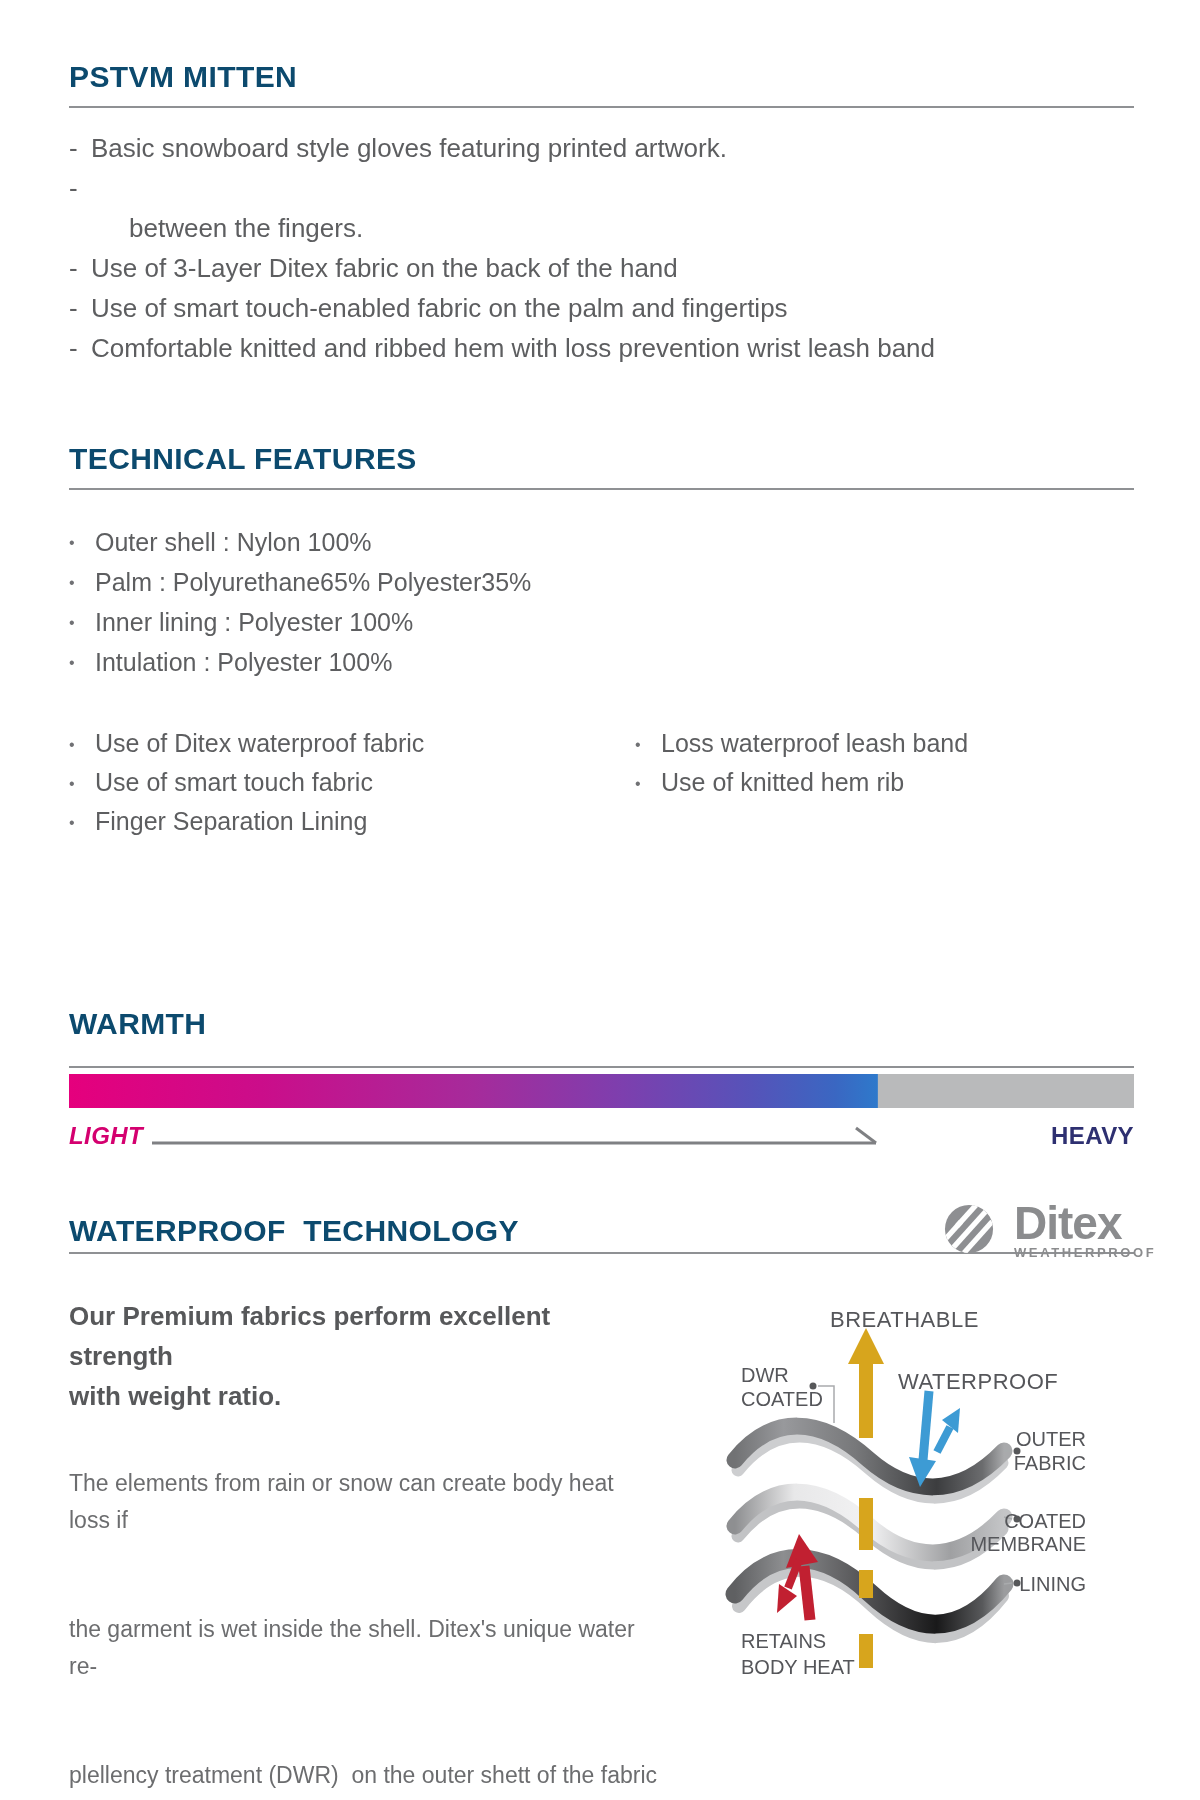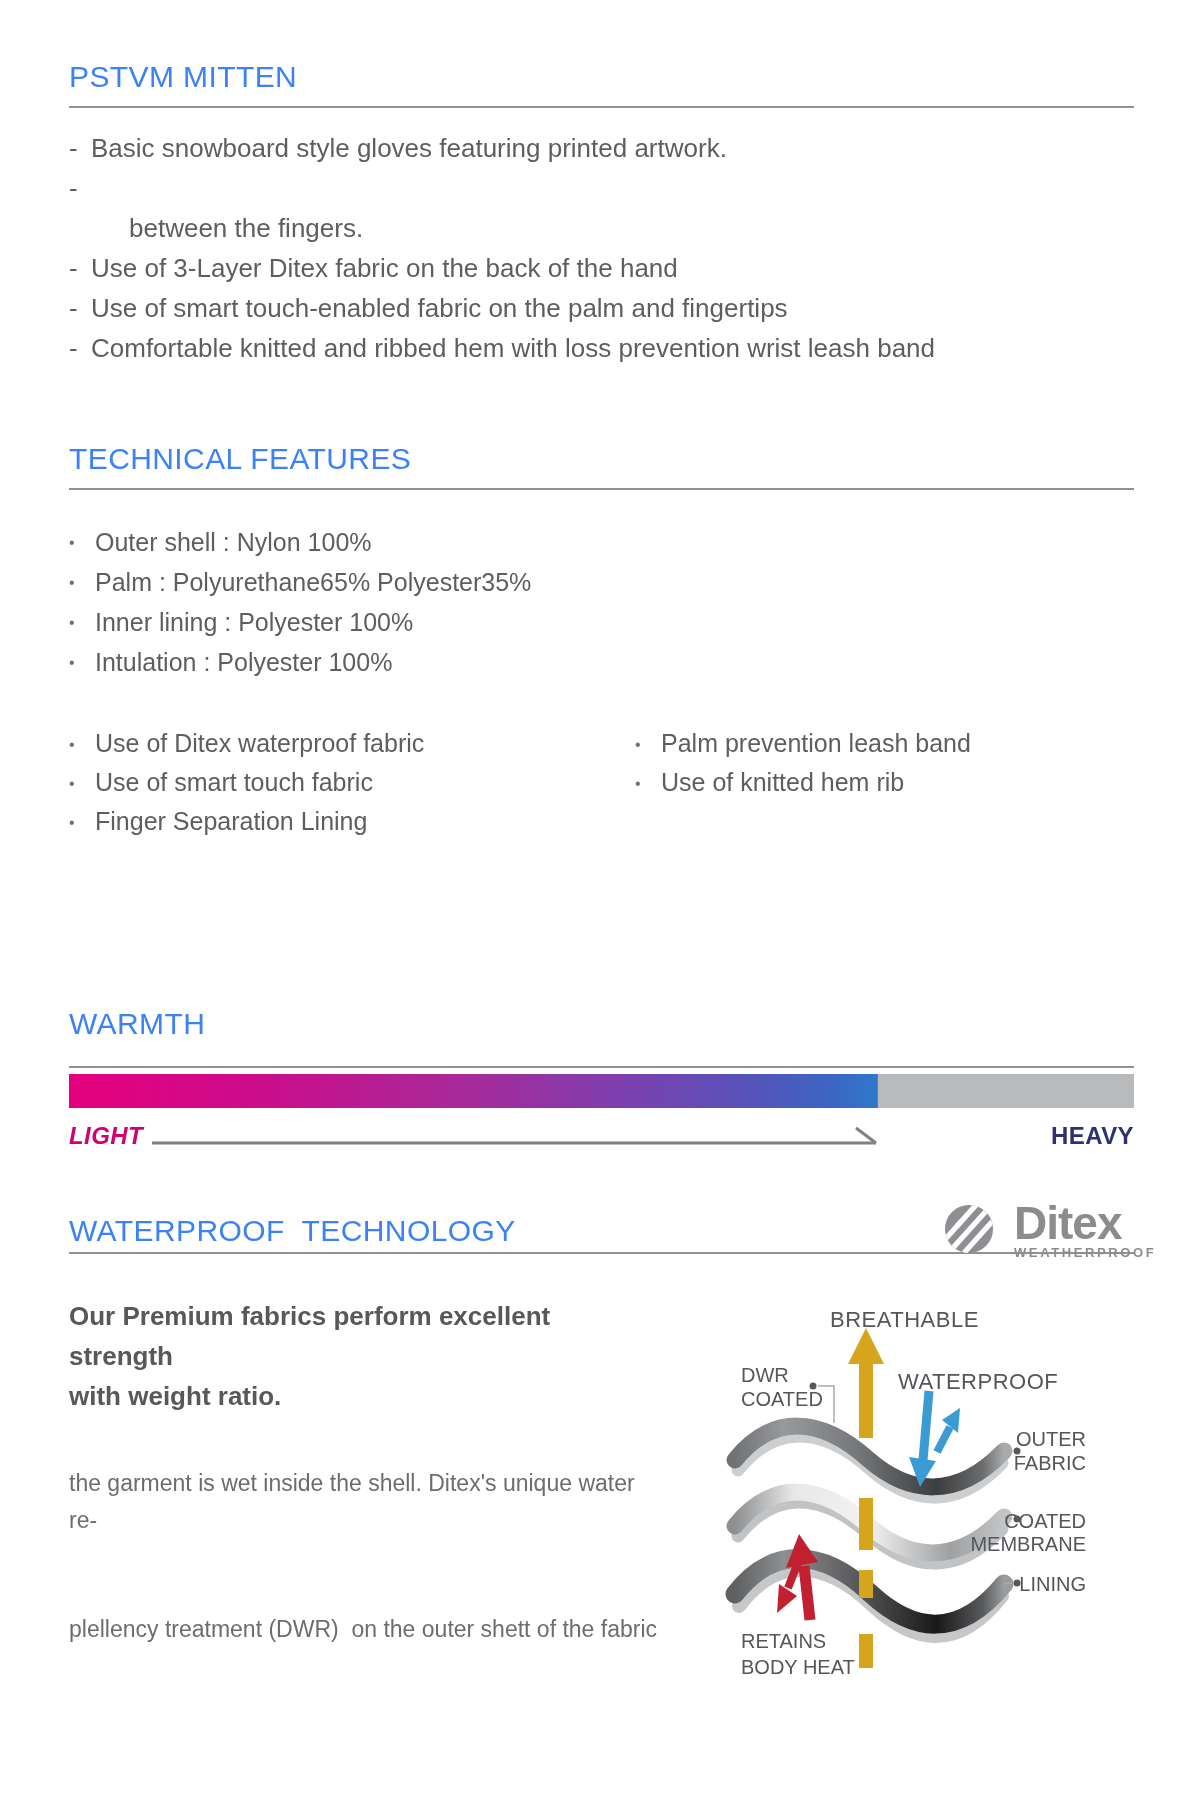--- a/index.html
+++ b/index.html
@@ -3,21 +3,21 @@
 <meta charset="utf-8">
 <style>
   * { margin:0; padding:0; box-sizing:border-box; }
   html,body { background:#e8e8e8; }
   .page {
     position:relative; width:1200px; height:1800px; background:#ffffff;
     font-family:"Liberation Sans", sans-serif; overflow:hidden; margin:0 auto;
   }
   .abs { position:absolute; }
   .sec-heading {
-    font-size:30px; font-weight:400; color:#3b82f6; letter-spacing:0.4px;
+    font-size:30px; font-weight:700; color:#0c4a6e; letter-spacing:0.4px;
     line-height:34px; padding-bottom:12px; border-bottom:2px solid #8f9194;
     white-space:pre-wrap;
   }
   
   .feat-list { margin-top:20px; }
   .feat-row { display:flex; font-size:26px; line-height:40px; color:#5d5e60; white-space:pre-wrap; }
   .feat-dash { flex:0 0 22px; }
   
   .spec-row, .pt-row { display:flex; font-size:25px; line-height:40px; color:#5d5e60; }
   .pt-row { line-height:39px; }
@@ -111,21 +111,21 @@
         <span>Use of smart touch fabric</span>
       </div>
       <div class="pt-row">
         <span class="blt">•</span>
         <span>Finger Separation Lining</span>
       </div>
     </div>
     <div class="abs" style="left:566px; top:0; width:500px;">
       <div class="pt-row">
         <span class="blt">•</span>
-        <span>Palm prevention leash band</span>
+        <span>Loss waterproof leash band</span>
       </div>
       <div class="pt-row">
         <span class="blt">•</span>
         <span>Use of knitted hem rib</span>
       </div>
     </div>
   </div>
 
   <div class="abs" style="left:69px; top:1008px; width:1065px;">
     <div class="sec-heading" style="line-height:32px; padding-bottom:26px;">WARMTH</div>
@@ -161,20 +161,21 @@
       <div class="logo-brand">Ditex</div>
       <div class="logo-tag">WEATHERPROOF</div>
     </div>
   </div>
 
   <div class="abs wp-sub">
     <div>Our Premium fabrics perform excellent strength</div>
     <div>with weight ratio.</div>
   </div>
   <div class="abs wp-par">
+    <div>The elements from rain or snow can create body heat loss if</div>
     <div>the garment is wet inside the shell. Ditex's unique water re-</div>
     <div>plellency treatment (DWR)  on the outer shett of the fabric</div>
     
     
     
     
     
     
     
   </div>

